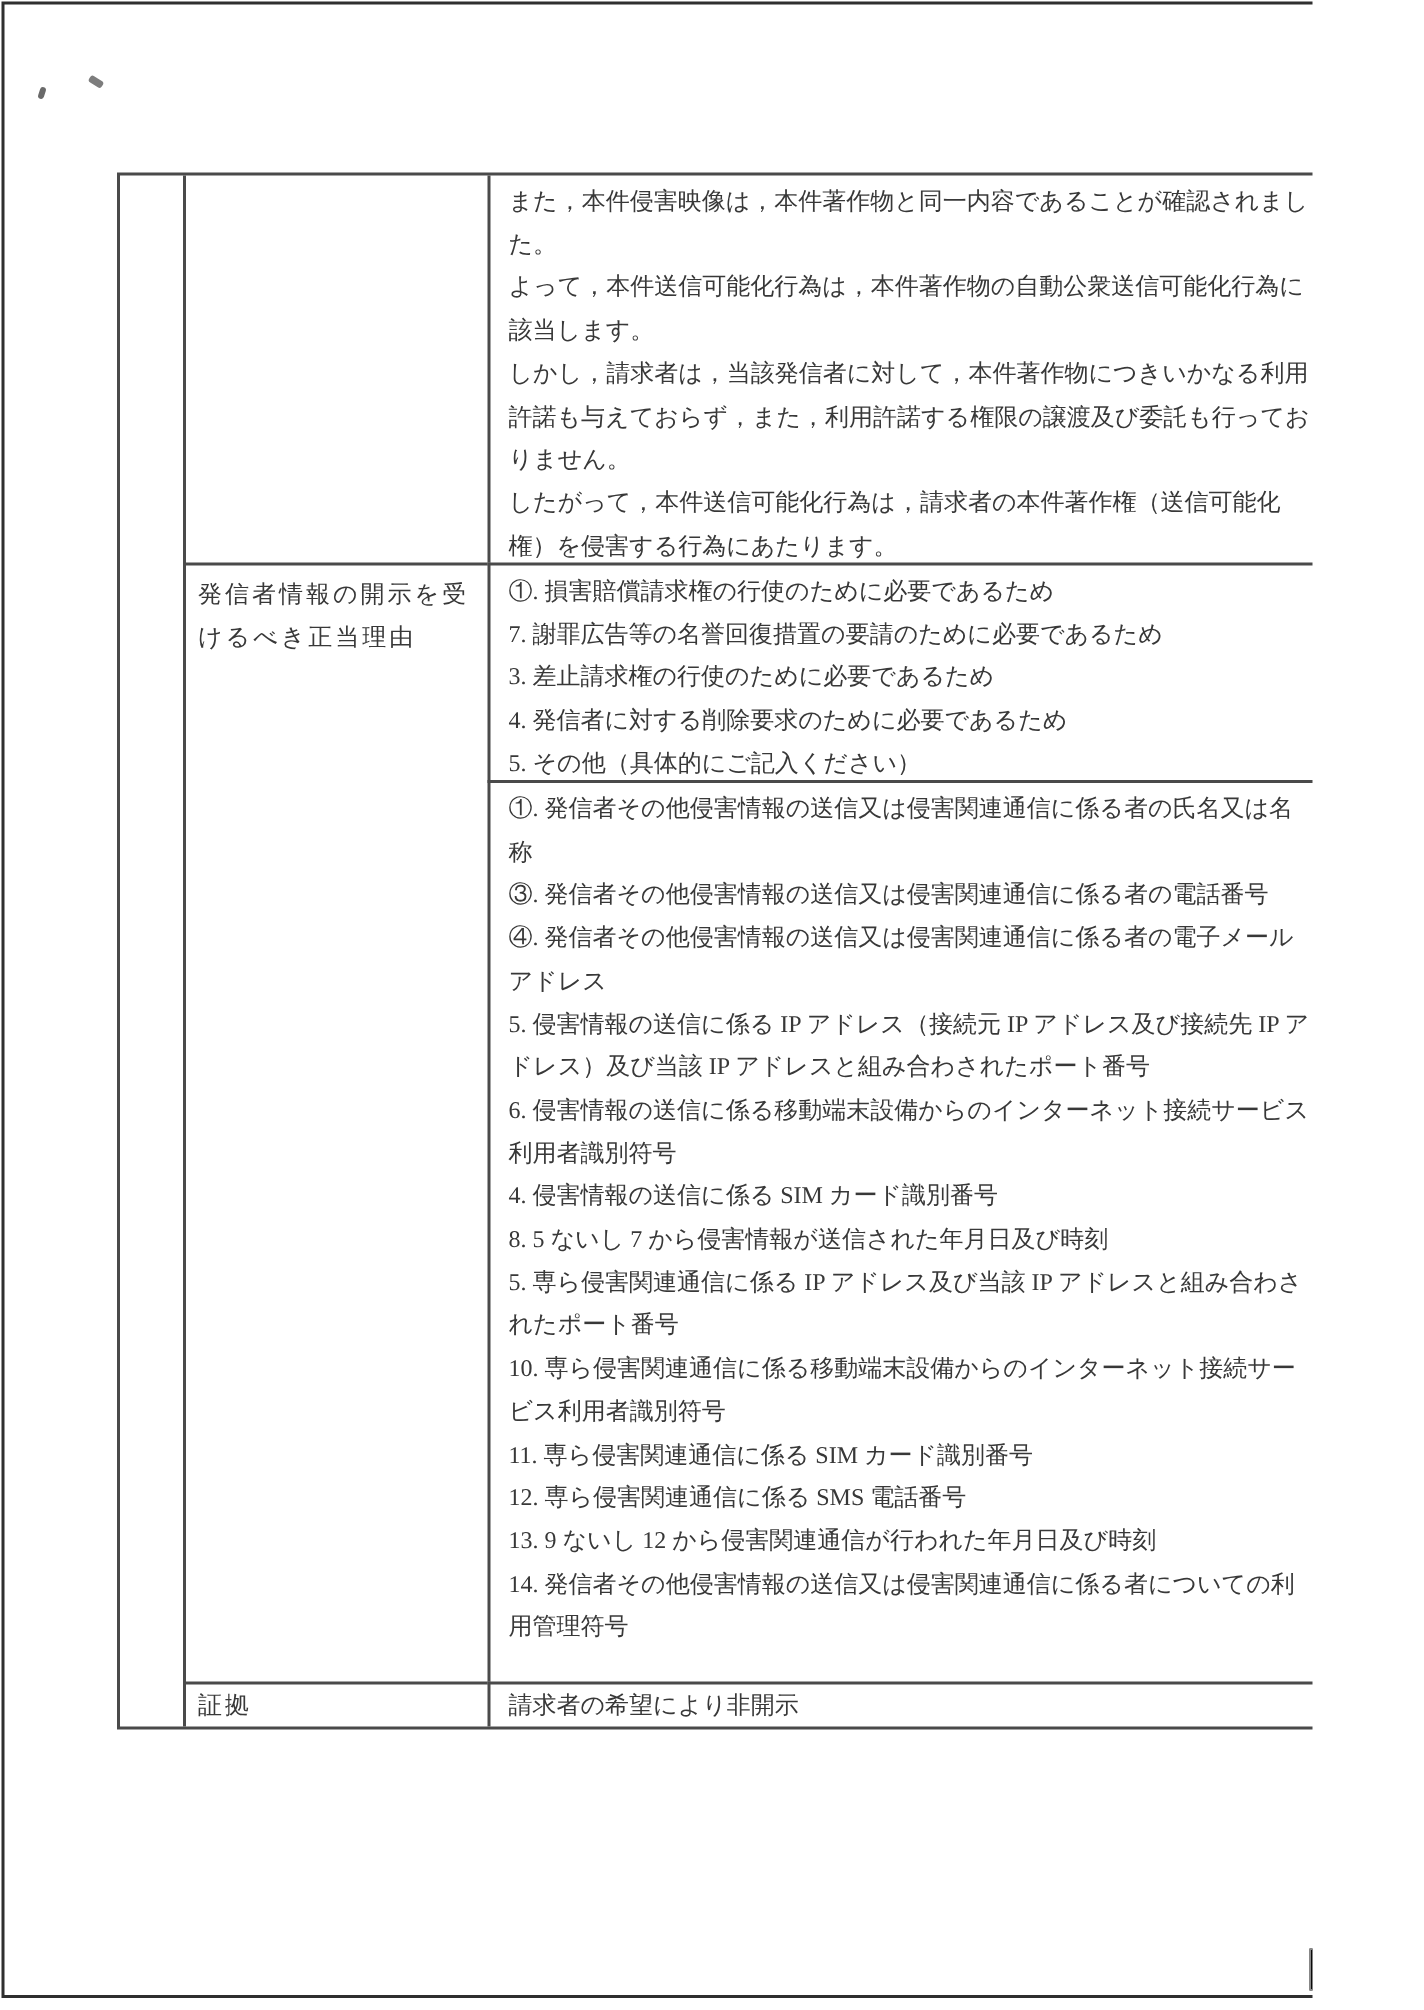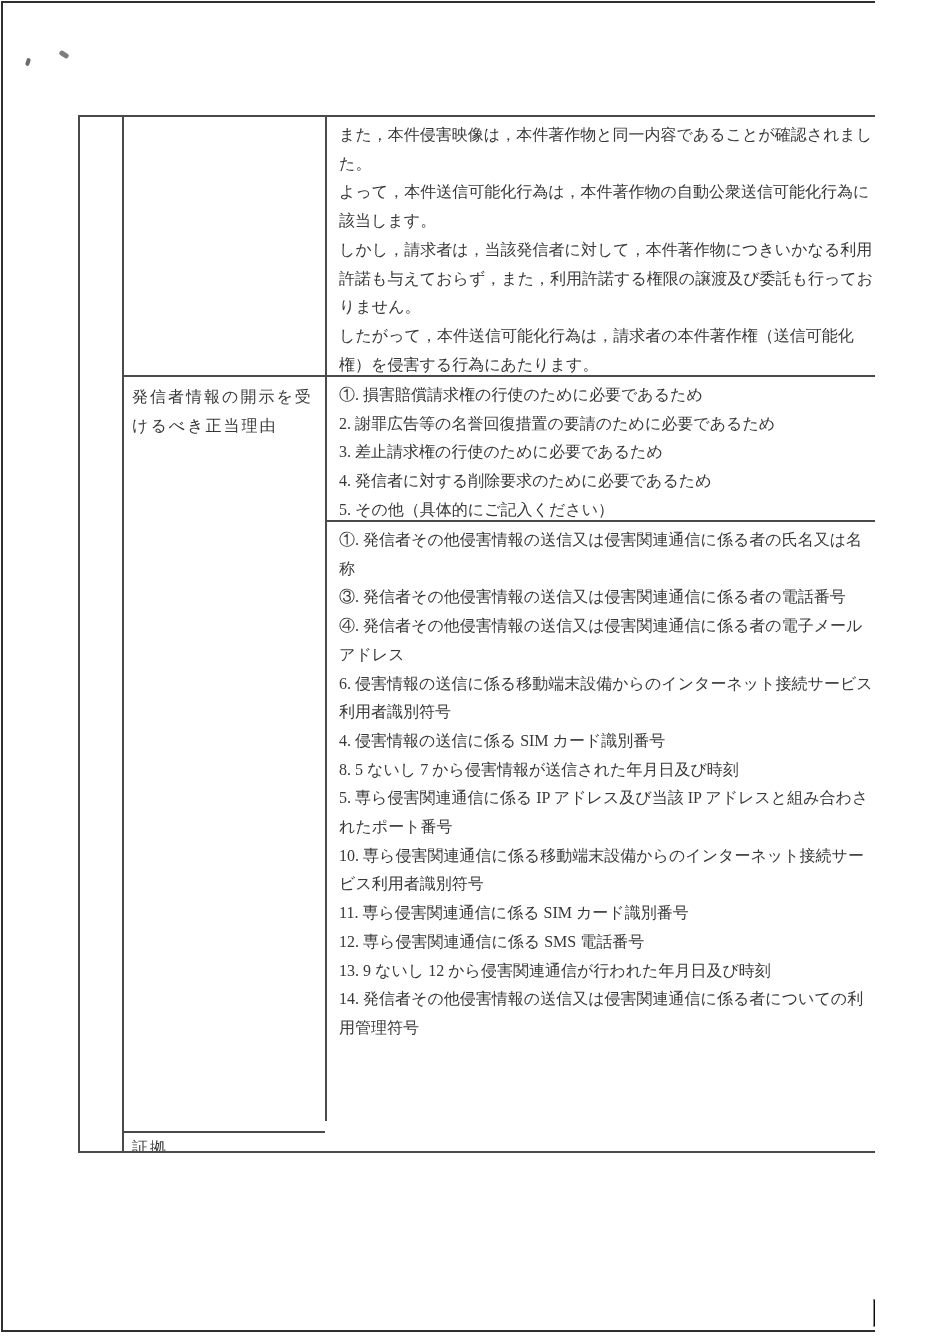--- a/index.html
+++ b/index.html
@@ -88,21 +88,21 @@
   }
   .col-c {
     padding: 4px 5px 0 12px;
     font-size: 16px;
     line-height: 28.7px;
   }
   .col-c p, .col-b p {
     margin: 0;
     text-align: left;
   }
-  .r4.col-b { padding-top: 1px; line-height: 27px; margin-top: 10px; }
+  .r4.col-b { padding-top: 1px; line-height: 27px; }
   .r4.col-c { padding-top: 1px; line-height: 27px; }
   .redaction {
     position: absolute;
     left: 873px;
     top: 1299px;
     width: 62px;
     height: 28px;
     background: #0a0a0a;
     border: 1px solid #8a8a8a;
     box-sizing: border-box;
@@ -128,42 +128,46 @@
       <p>よって，本件送信可能化行為は，本件著作物の自動公衆送信可能化行為に該当します。</p>
       <p>しかし，請求者は，当該発信者に対して，本件著作物につきいかなる利用許諾も与えておらず，また，利用許諾する権限の譲渡及び委託も行っておりません。</p>
       <p>したがって，本件送信可能化行為は，請求者の本件著作権（送信可能化権）を侵害する行為にあたります。</p>
     </div>
 
     <div class="cell col-b r2 row-2">
       <p>発信者情報の開示を受けるべき正当理由</p>
     </div>
     <div class="cell col-c r2 row-2">
       <p>①. 損害賠償請求権の行使のために必要であるため</p>
-      <p>2. 謝罪広告等の名誉回復措置の要請のために必要であるため</p>
+      <p>7. 謝罪広告等の名誉回復措置の要請のために必要であるため</p>
       <p>3. 差止請求権の行使のために必要であるため</p>
       <p>4. 発信者に対する削除要求のために必要であるため</p>
       <p>5. その他（具体的にご記入ください）</p>
     </div>
 
     <div class="cell col-c r3 row-3">
       <p>①. 発信者その他侵害情報の送信又は侵害関連通信に係る者の氏名又は名称</p>
       <p>③. 発信者その他侵害情報の送信又は侵害関連通信に係る者の電話番号</p>
       <p>④. 発信者その他侵害情報の送信又は侵害関連通信に係る者の電子メールアドレス</p>
+      <p>5. 侵害情報の送信に係る IP アドレス（接続元 IP アドレス及び接続先 IP アドレス）及び当該 IP アドレスと組み合わされたポート番号</p>
       <p>6. 侵害情報の送信に係る移動端末設備からのインターネット接続サービス利用者識別符号</p>
       <p>4. 侵害情報の送信に係る SIM カード識別番号</p>
       <p>8. 5 ないし 7 から侵害情報が送信された年月日及び時刻</p>
       <p>5. 専ら侵害関連通信に係る IP アドレス及び当該 IP アドレスと組み合わされたポート番号</p>
       <p>10. 専ら侵害関連通信に係る移動端末設備からのインターネット接続サービス利用者識別符号</p>
       <p>11. 専ら侵害関連通信に係る SIM カード識別番号</p>
       <p>12. 専ら侵害関連通信に係る SMS 電話番号</p>
       <p>13. 9 ないし 12 から侵害関連通信が行われた年月日及び時刻</p>
       <p>14. 発信者その他侵害情報の送信又は侵害関連通信に係る者についての利用管理符号</p>
     </div>
 
     <div class="cell col-b r4 row-4">
       <p>証拠</p>
     </div>
+    <div class="cell col-c r4 row-4">
+      <p>請求者の希望により非開示</p>
+    </div>
 
   </div>
 
   <div class="redaction"></div>
 
 </div>
 
 </body></html>

